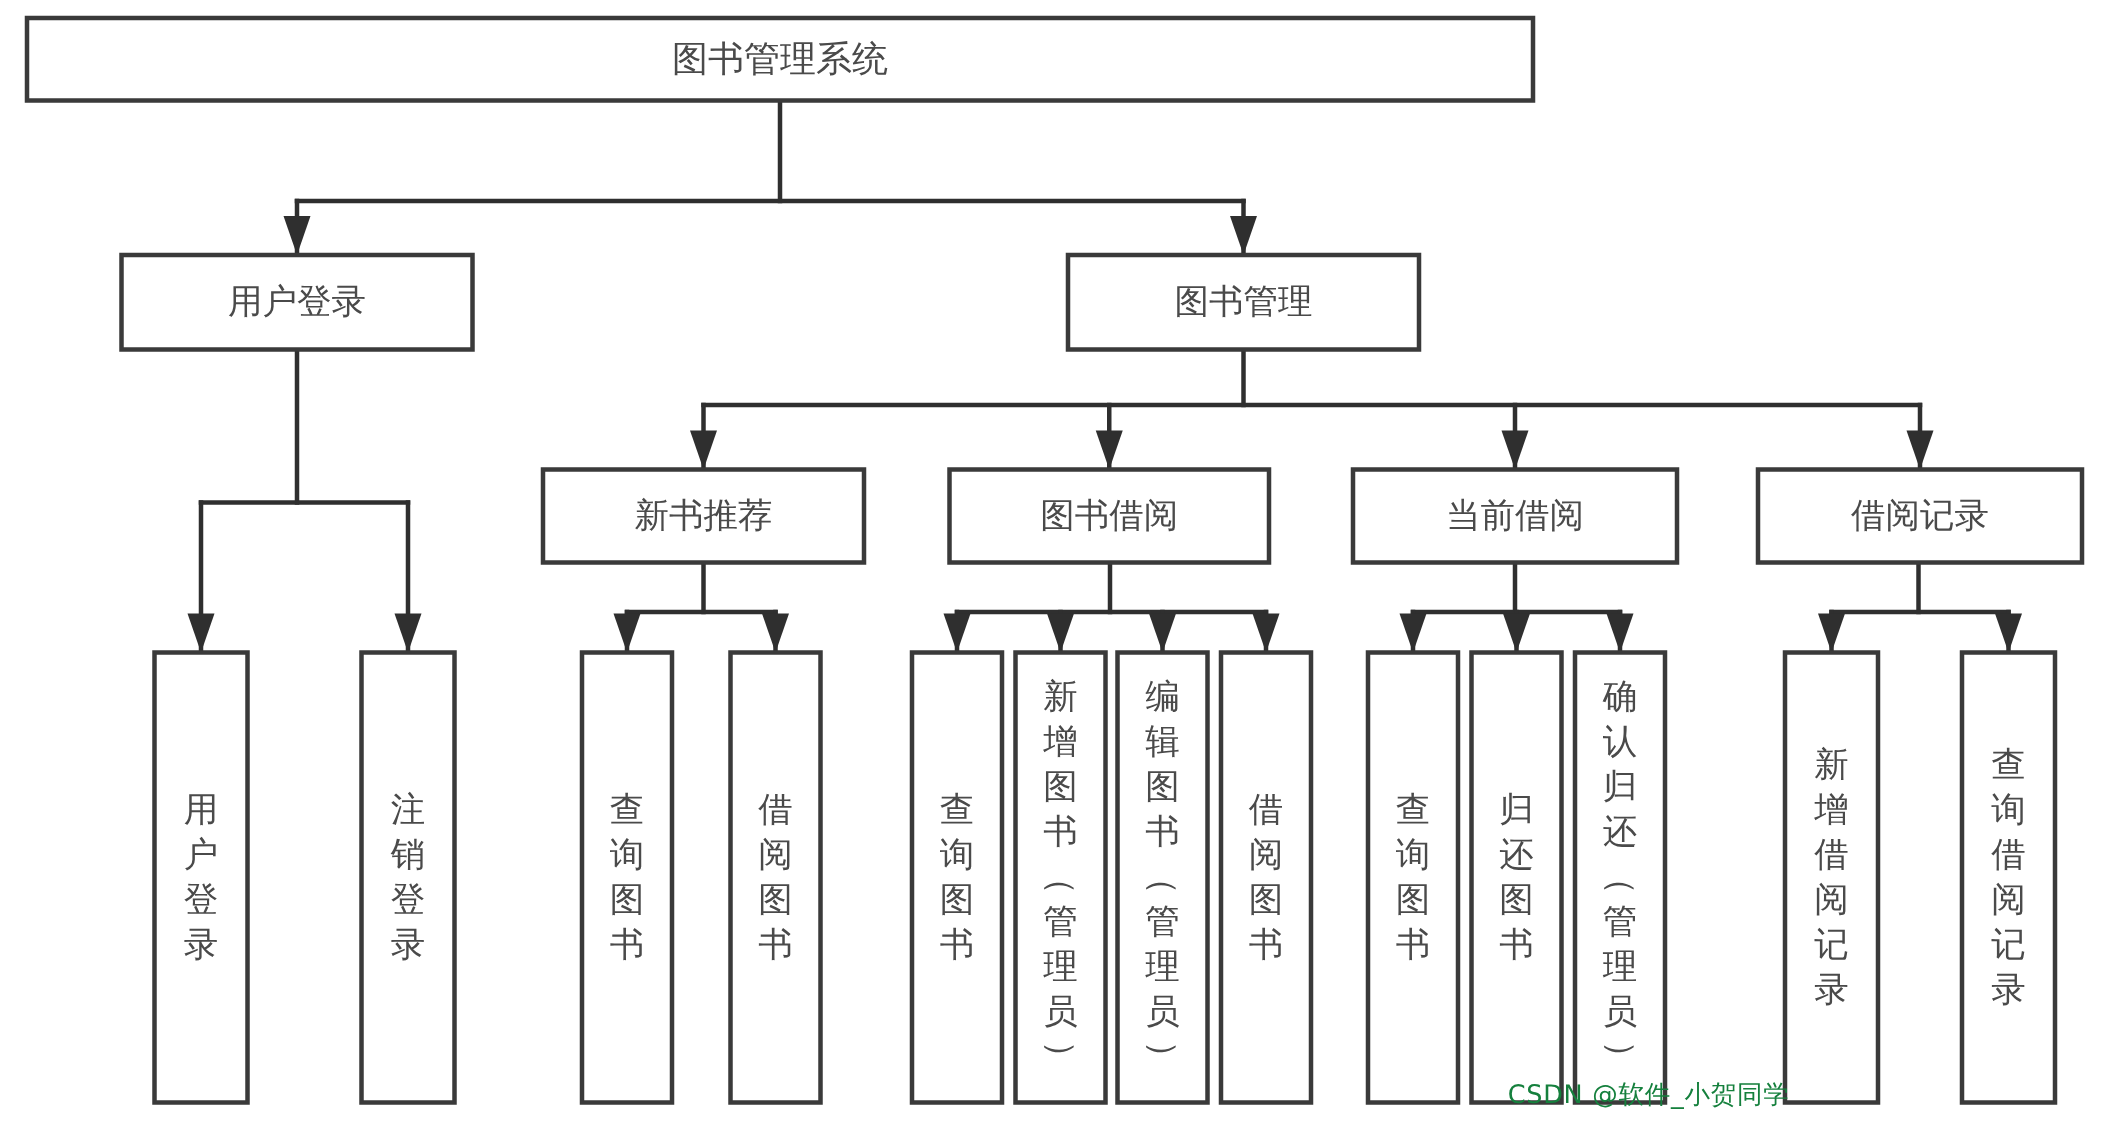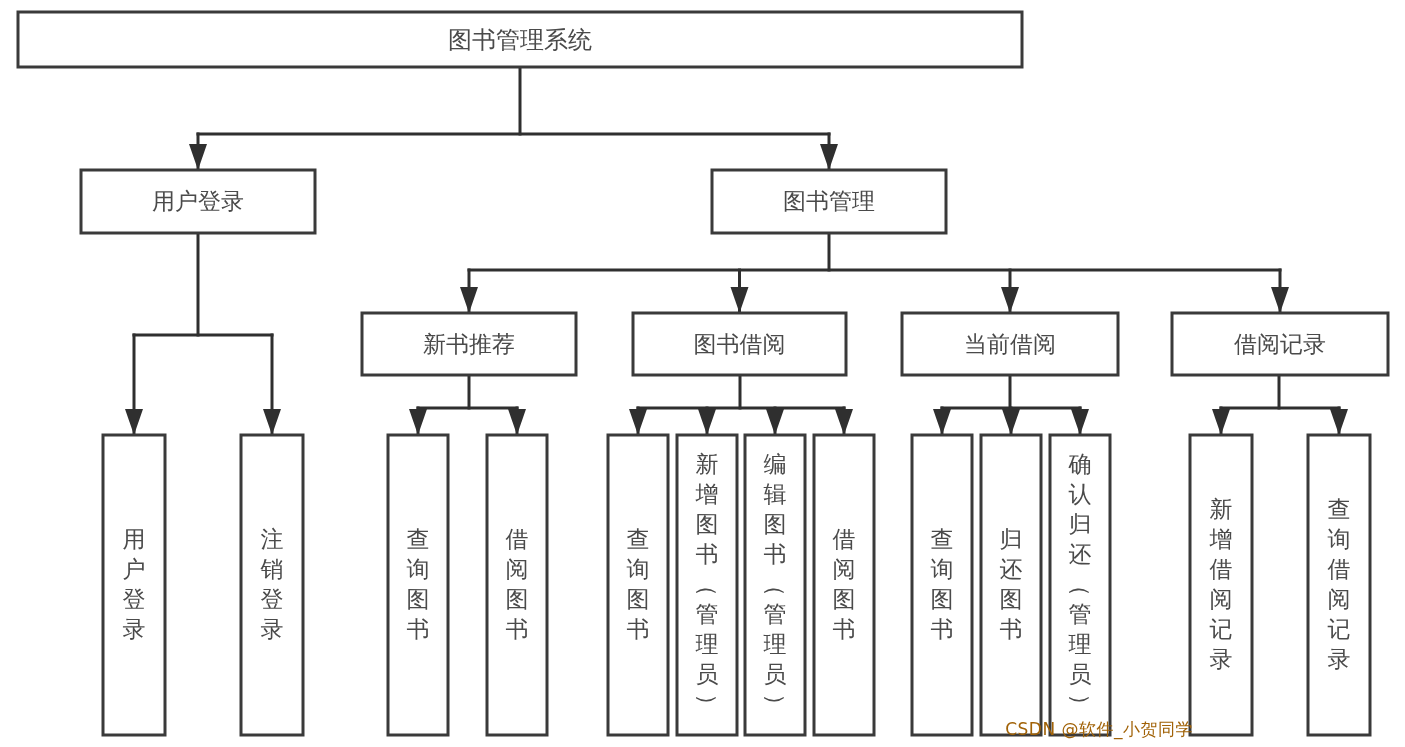--- a/index.html
+++ b/index.html
@@ -62,21 +62,21 @@
     font-family: "DejaVu Sans", "Liberation Sans", sans-serif;
     font-size: 23px;
     text-anchor: middle;
   }
   .watermark {
     position: absolute;
     right: 8px;
     bottom: 6px;
     font-family: "DejaVu Sans", "Liberation Sans", sans-serif;
     font-size: 17px;
-    color: #a16207;
+    color: #15803d;
     letter-spacing: 0.5px;
     white-space: nowrap;
     pointer-events: none;
   }
 </style>
 </head>
 <body>
 
 <div id="diagram-root">
   <svg class="diagram-canvas" viewBox="0 0 1405 747" xmlns="http://www.w3.org/2000/svg">

